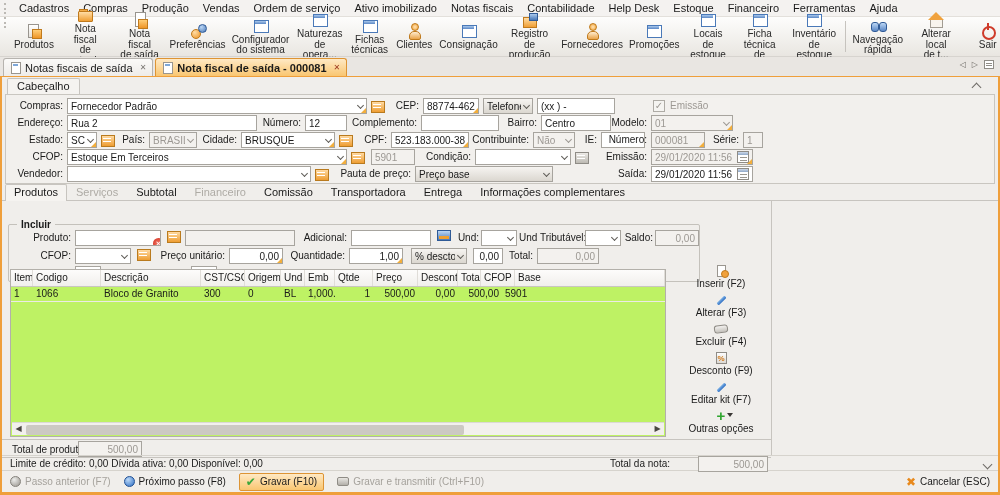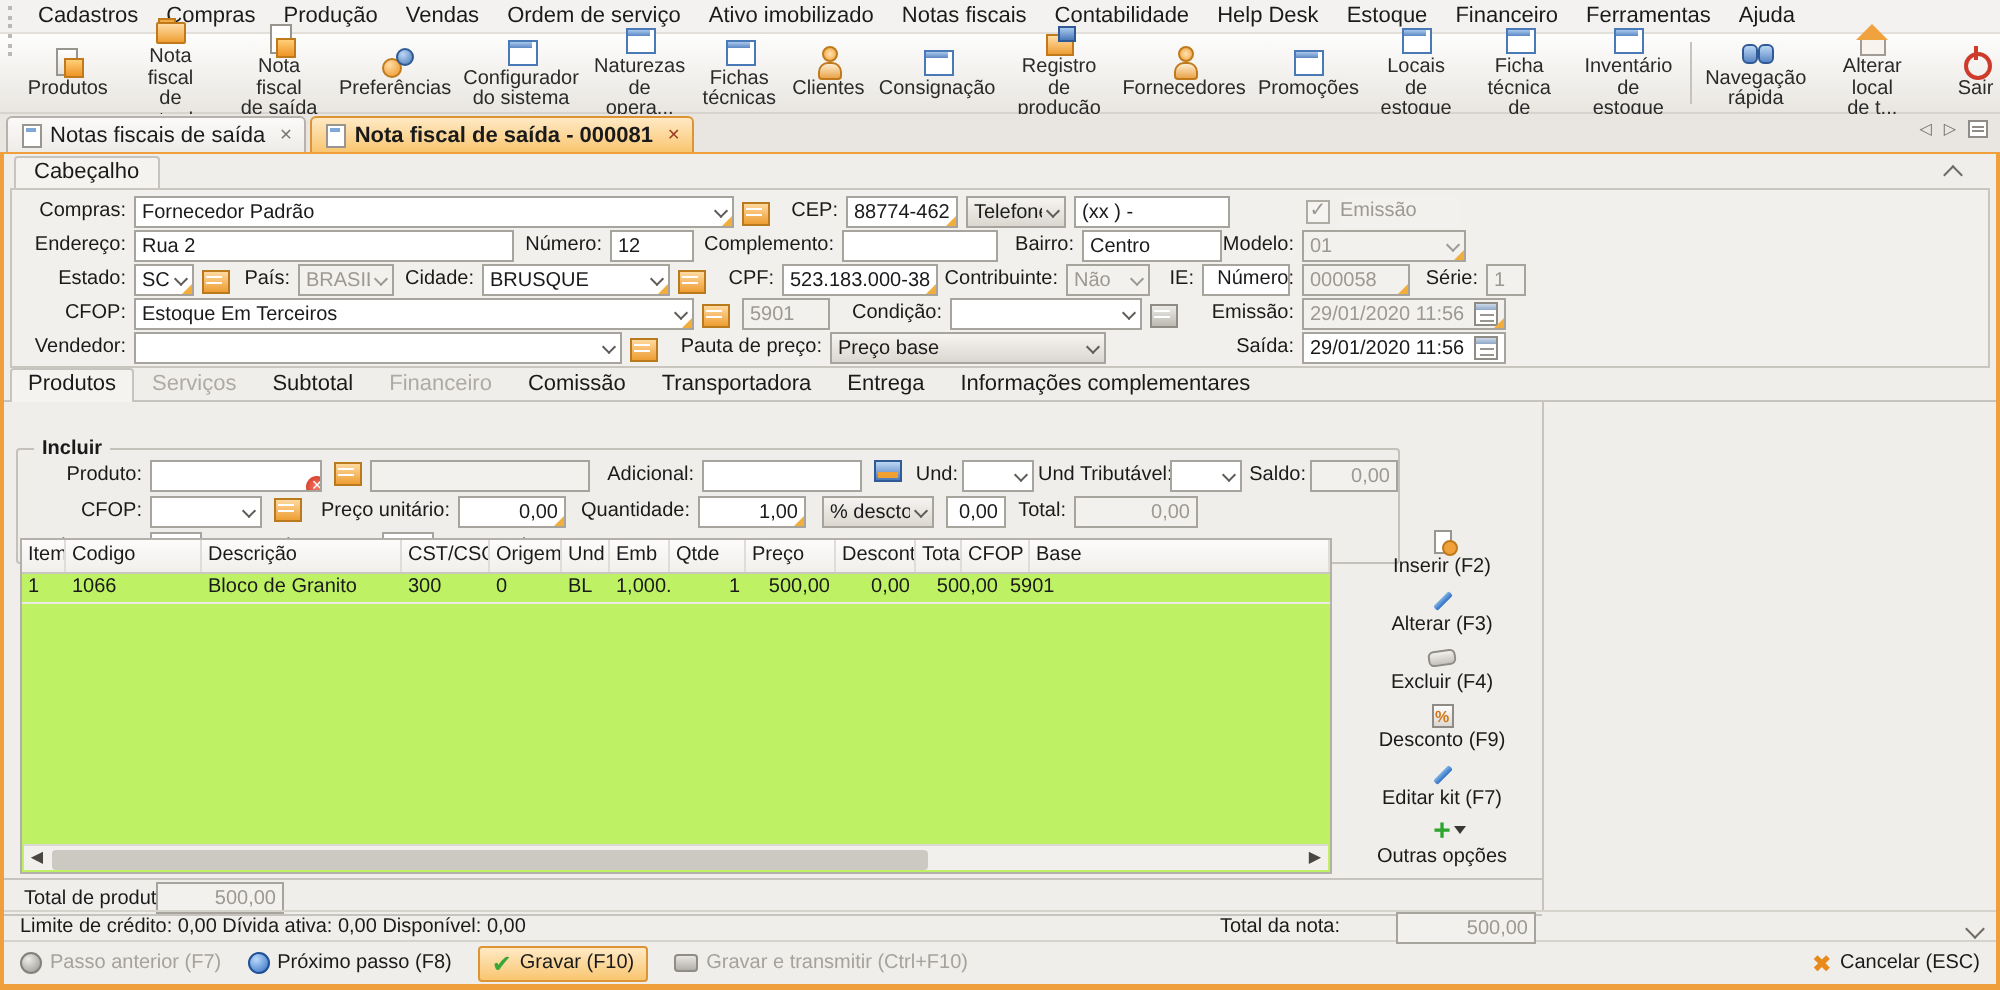--- a/index.html
+++ b/index.html
@@ -364,21 +364,21 @@
       <span class="lbl" style="left:566px;width:20px">IE:</span>
       <div class="fld" style="left:590px;width:44px">
           <span></span>
         </div>
 
     </div>
 
     <div class="hrow" style="top:37px">
       <span class="lbl" style="left:584px;width:52px">Número:</span>
       <div class="fld dis mark" style="left:640px;width:54px">
-          <span>000058</span>
+          <span>000081</span>
         </div>
       <span class="lbl" style="left:698px;width:30px">Série:</span>
       <div class="fld dis" style="left:732px;width:20px">
           <span>1</span>
         </div>
     </div>
 
     <div class="hrow" style="top:54px">
       <span class="lbl" style="left:0;width:52px">CFOP:</span>
       <div class="combo mark" style="left:56px;width:280px">

